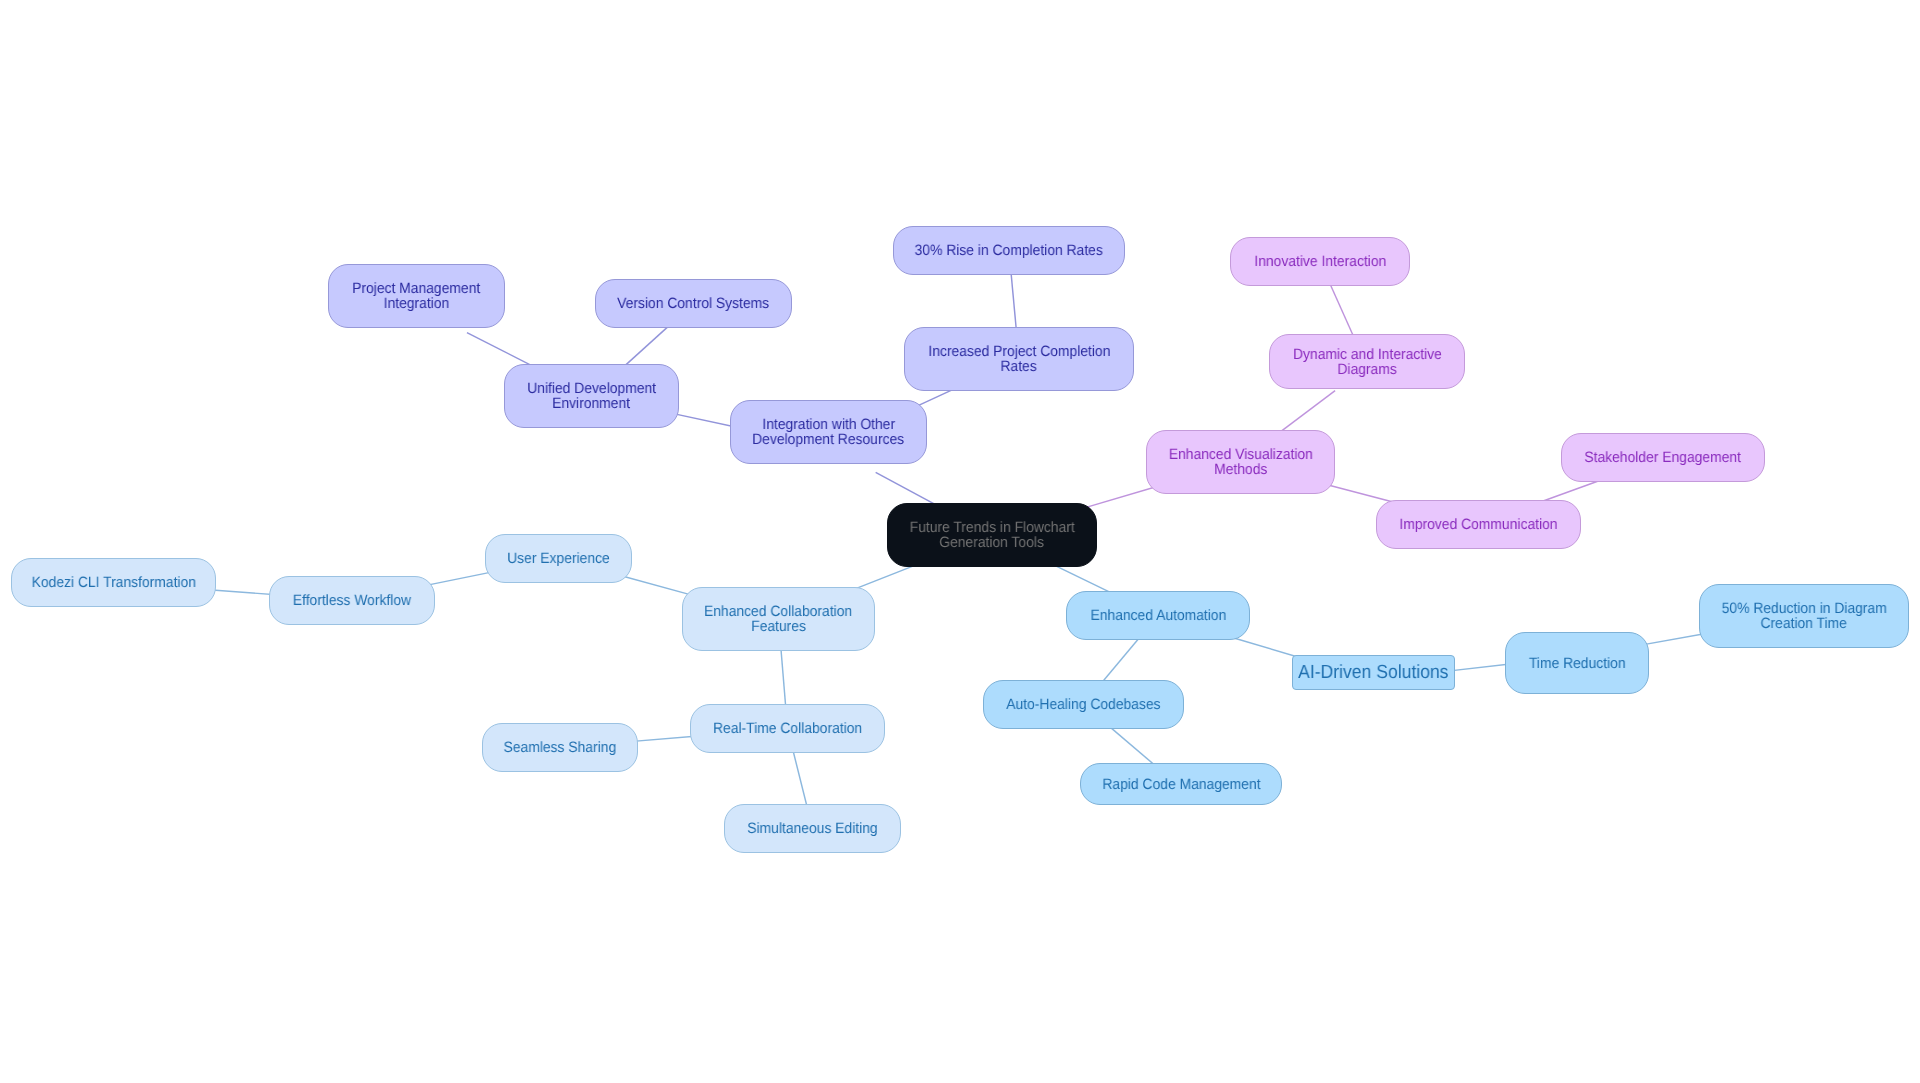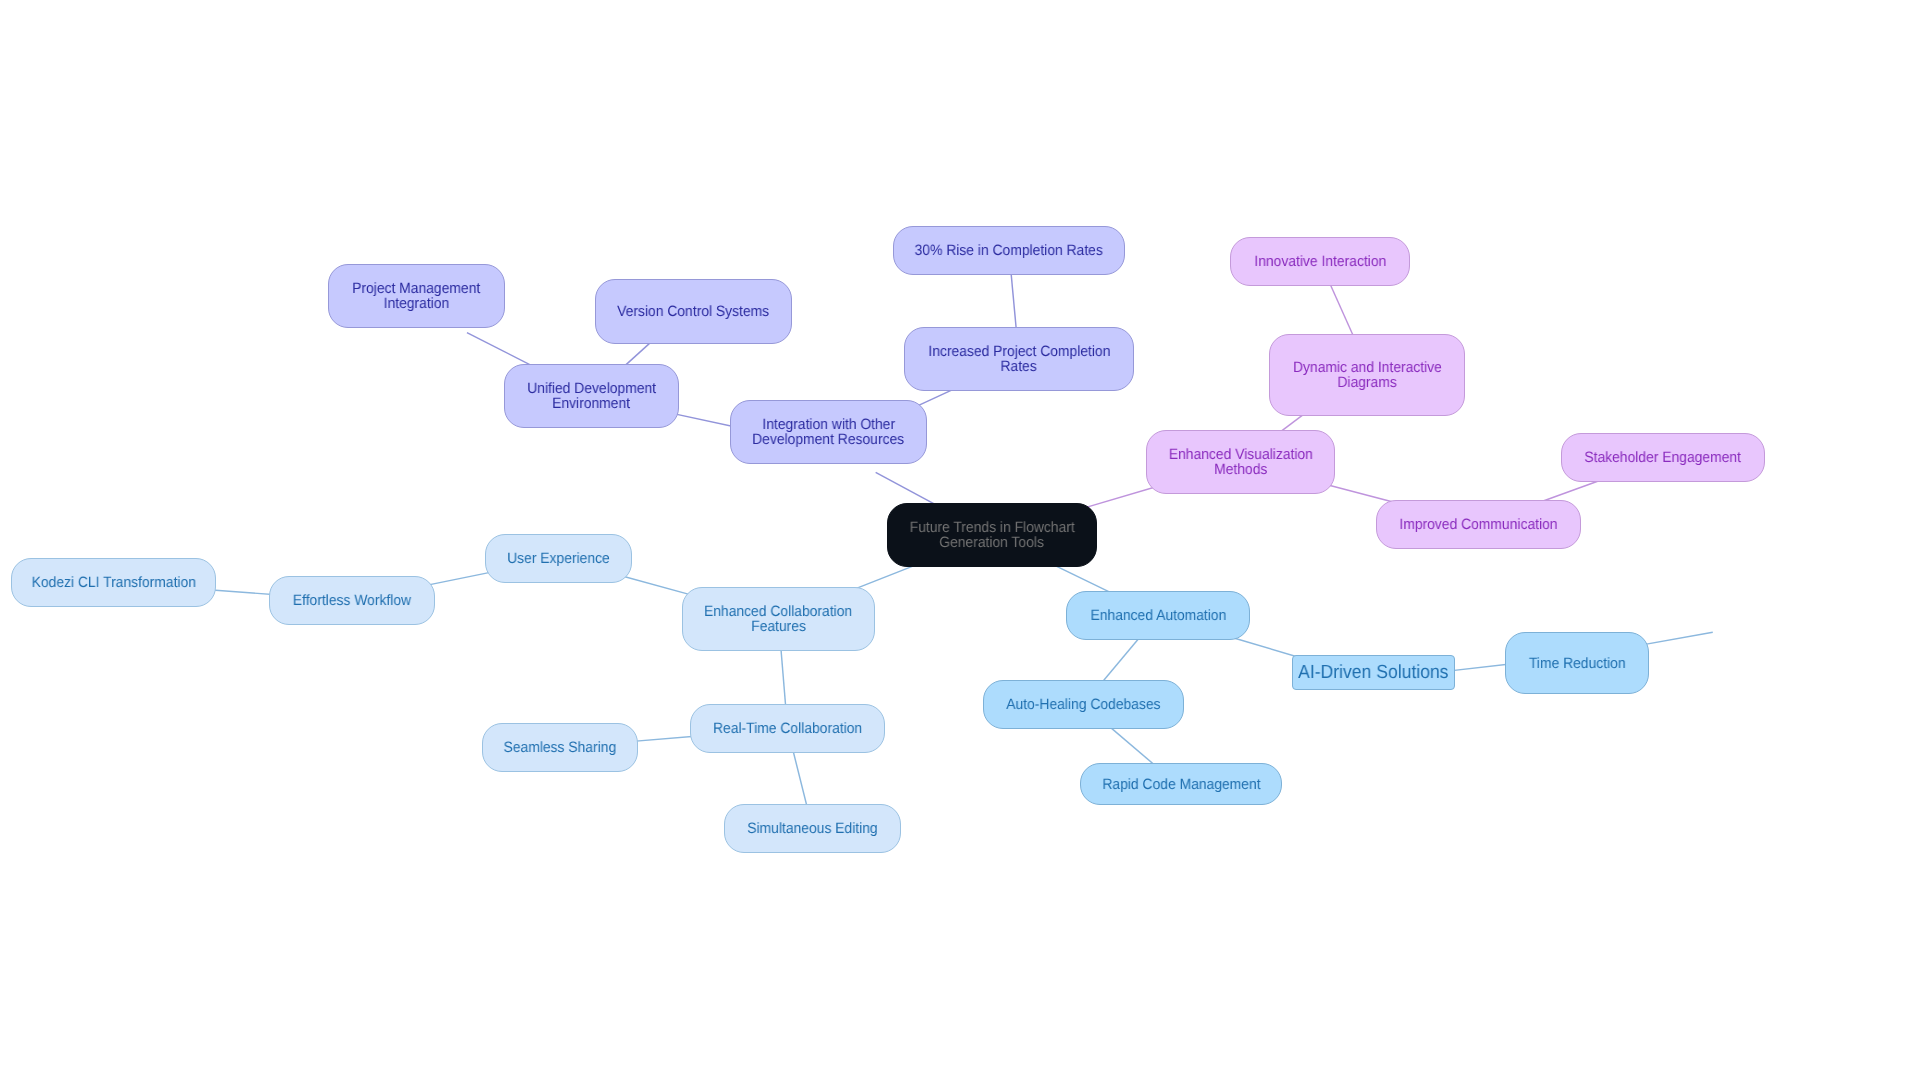--- a/index.html
+++ b/index.html
@@ -65,27 +65,27 @@
       <span class="ln" style="transform: scaleX(0.925);">Development Resources</span>
     </div>
     <div class="node n-lav" style="left: 504px; top: 364px; width: 175px; height: 64px; border-radius: 20px; border-width: 1px; font-size: 15px; line-height: 15px;">
       <span class="ln" style="transform: scaleX(0.925);">Unified Development</span>
       <span class="ln" style="transform: scaleX(0.925);">Environment</span>
     </div>
     <div class="node n-lav" style="left: 328px; top: 264px; width: 177px; height: 64px; border-radius: 20px; border-width: 1px; font-size: 15px; line-height: 15px;">
       <span class="ln" style="transform: scaleX(0.925);">Project Management</span>
       <span class="ln" style="transform: scaleX(0.925);">Integration</span>
     </div>
-    <div class="node n-lav" style="left: 595px; top: 279px; width: 197px; height: 65px; border-radius: 20px; border-width: 1px; font-size: 15px; line-height: 15px;">
+    <div class="node n-lav" style="left: 595px; top: 279px; width: 197px; height: 49px; border-radius: 20px; border-width: 1px; font-size: 15px; line-height: 15px;">
       <span class="ln" style="transform: scaleX(0.925);">Version Control Systems</span>
     </div>
     <div class="node n-pink" style="left: 1230px; top: 237px; width: 180px; height: 49px; border-radius: 20px; border-width: 1px; font-size: 15px; line-height: 15px;">
       <span class="ln" style="transform: scaleX(0.925);">Innovative Interaction</span>
     </div>
-    <div class="node n-pink" style="left: 1269px; top: 334px; width: 196px; height: 82px; border-radius: 20px; border-width: 1px; font-size: 15px; line-height: 15px;">
+    <div class="node n-pink" style="left: 1269px; top: 334px; width: 196px; height: 55px; border-radius: 20px; border-width: 1px; font-size: 15px; line-height: 15px;">
       <span class="ln" style="transform: scaleX(0.925);">Dynamic and Interactive</span>
       <span class="ln" style="transform: scaleX(0.925);">Diagrams</span>
     </div>
     <div class="node n-pink" style="left: 1146px; top: 430px; width: 189px; height: 64px; border-radius: 20px; border-width: 1px; font-size: 15px; line-height: 15px;">
       <span class="ln" style="transform: scaleX(0.925);">Enhanced Visualization</span>
       <span class="ln" style="transform: scaleX(0.925);">Methods</span>
     </div>
     <div class="node n-pink" style="left: 1376px; top: 500px; width: 205px; height: 49px; border-radius: 20px; border-width: 1px; font-size: 15px; line-height: 15px;">
       <span class="ln" style="transform: scaleX(0.925);">Improved Communication</span>
     </div>
@@ -100,20 +100,24 @@
     </div>
     <div class="node n-blue2" style="left: 1080px; top: 763px; width: 202px; height: 42px; border-radius: 20px; border-width: 1px; font-size: 15px; line-height: 15px;">
       <span class="ln" style="transform: scaleX(0.925);">Rapid Code Management</span>
     </div>
     <div class="node n-blue2" style="left: 1292px; top: 655px; width: 163px; height: 35px; border-radius: 4px; border-width: 1px; font-size: 19px; line-height: 15px;">
       <span class="ln" style="transform: scaleX(0.925);">AI-Driven Solutions</span>
     </div>
     <div class="node n-blue2" style="left: 1505px; top: 632px; width: 144px; height: 62px; border-radius: 20px; border-width: 1px; font-size: 15px; line-height: 15px;">
       <span class="ln" style="transform: scaleX(0.925);">Time Reduction</span>
     </div>
+    <div class="node n-blue2" style="left: 1699px; top: 584px; width: 210px; height: 64px; border-radius: 20px; border-width: 1px; font-size: 15px; line-height: 15px;">
+      <span class="ln" style="transform: scaleX(0.925);">50% Reduction in Diagram</span>
+      <span class="ln" style="transform: scaleX(0.925);">Creation Time</span>
+    </div>
     <div class="node n-blue1" style="left: 682px; top: 587px; width: 193px; height: 64px; border-radius: 20px; border-width: 1px; font-size: 15px; line-height: 15px;">
       <span class="ln" style="transform: scaleX(0.925);">Enhanced Collaboration</span>
       <span class="ln" style="transform: scaleX(0.925);">Features</span>
     </div>
     <div class="node n-blue1" style="left: 485px; top: 534px; width: 147px; height: 49px; border-radius: 20px; border-width: 1px; font-size: 15px; line-height: 15px;">
       <span class="ln" style="transform: scaleX(0.925);">User Experience</span>
     </div>
     <div class="node n-blue1" style="left: 269px; top: 576px; width: 166px; height: 49px; border-radius: 20px; border-width: 1px; font-size: 15px; line-height: 15px;">
       <span class="ln" style="transform: scaleX(0.925);">Effortless Workflow</span>
     </div>

